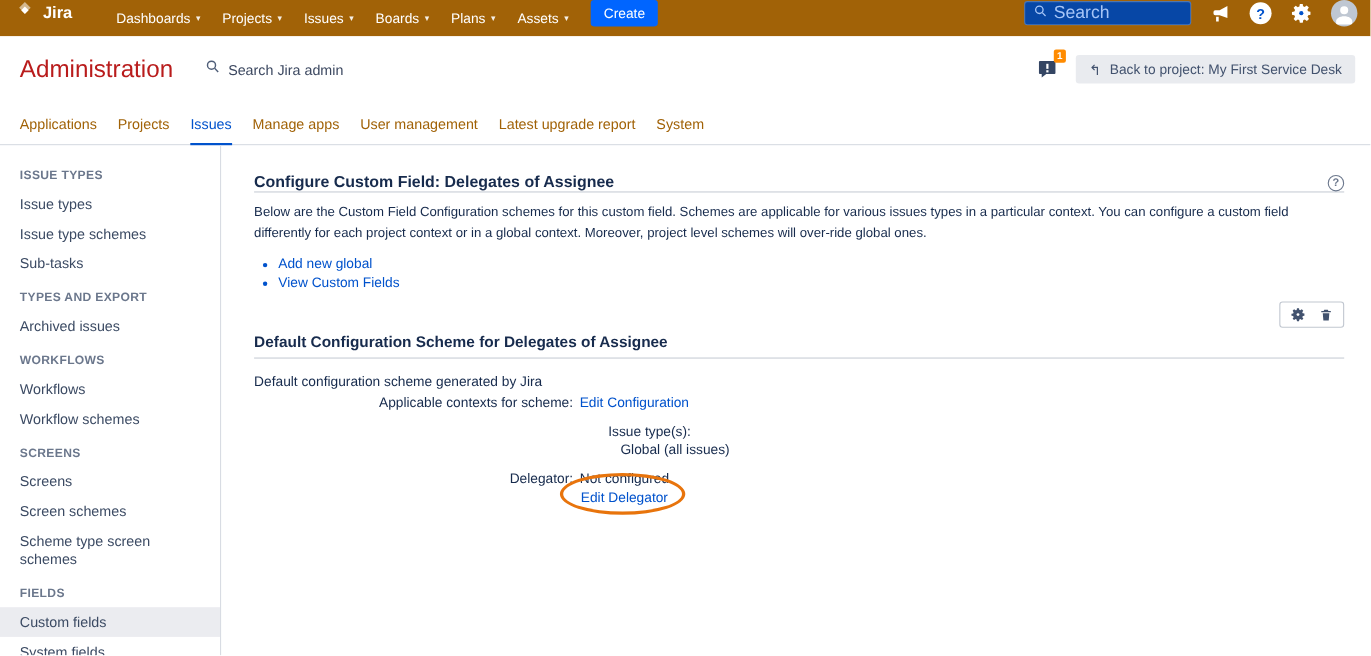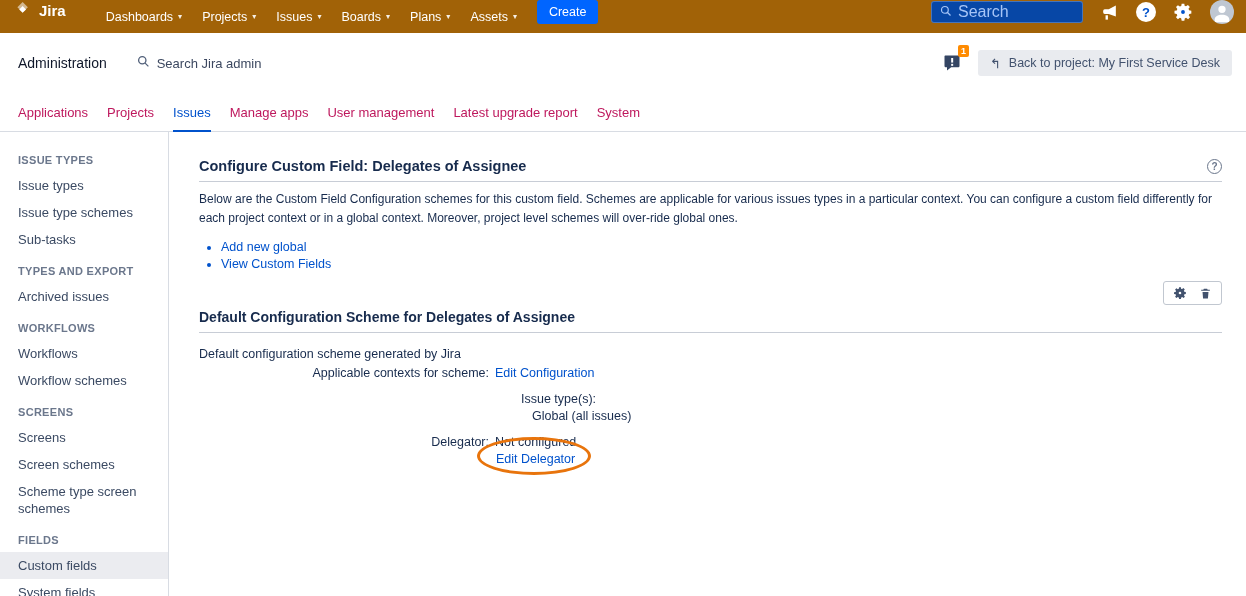--- a/index.html
+++ b/index.html
@@ -29,52 +29,52 @@
     height: 22px; width: 152px; padding: 0 8px;
   }
   .tn-search input { background: transparent; border: none; outline: none; color: #fff; font-size: 16px; width: 100%; font-family: inherit; }
   .tn-search input::placeholder { color: #A6C5F7; }
   .tn-icon { display: flex; align-items: center; justify-content: center; cursor: pointer; }
   .help-disc { width: 20px; height: 20px; border-radius: 50%; background: #fff; color: #0052CC; font-weight: 700; font-size: 13px; display: flex; align-items: center; justify-content: center; }
   .avatar { width: 24px; height: 24px; border-radius: 50%; background: #BFC7D2; display: flex; align-items: flex-end; justify-content: center; overflow: hidden; }
 
   
   .admin-header { height: 60px; display: flex; align-items: center; padding: 0 14px 0 18px; background: #fff; flex-shrink: 0; }
-  .admin-title { font-size: 14px; font-weight: 500; color: #0f172a; margin-right: 30px; }
+  .admin-title { font-size: 22px; font-weight: 500; color: #b91c1c; margin-right: 30px; }
   .admin-search { display: flex; align-items: center; gap: 7px; flex: 1; }
   .admin-search input { border: none; outline: none; font-size: 13px; color: #283a5d; width: 260px; font-family: inherit; }
   .admin-search input::placeholder { color: #3c4860; }
   .hdr-right { display: flex; align-items: center; gap: 16px; }
   .feedback-wrap { position: relative; cursor: pointer; padding-top: 4px; }
   .badge {
     position: absolute; top: -4px; right: -7px; background: #FF8B00; color: #fff;
     font-size: 9px; line-height: 12px; padding: 0 3px; border-radius: 2px; font-weight: 700;
   }
   .back-btn {
     display: flex; align-items: center; gap: 8px; background: #E9EBEF; border: none;
     border-radius: 3px; padding: 6px 12px; font-size: 12.5px; color: #42526E; cursor: pointer;
     font-family: inherit;
   }
   .back-arrow { font-size: 13px; line-height: 1; color: #42526E; }
 
   
   .tabbar { display: flex; gap: 19px; padding: 0 18px; border-bottom: 1px solid #D8DCE3; flex-shrink: 0; }
-  .tab { font-size: 13px; color: #be185d; padding: 12px 0 10px; cursor: pointer; border-bottom: 2px solid transparent; margin-bottom: -1px; white-space: nowrap; }
+  .tab { font-size: 13px; color: #a16207; padding: 12px 0 10px; cursor: pointer; border-bottom: 2px solid transparent; margin-bottom: -1px; white-space: nowrap; }
   .tab.active { color: #0052CC; border-bottom-color: #0052CC; font-weight: 400; }
 
   
   .layout { display: flex; flex: 1; overflow: hidden; }
-  .sidebar { width: 169px; border-right: 1px solid #D8DCE3; padding-top: 10px; overflow: hidden; flex-shrink: 0; }
+  .sidebar { width: 201px; border-right: 1px solid #D8DCE3; padding-top: 10px; overflow: hidden; flex-shrink: 0; }
   .section-title { font-size: 11px; color: #6B778C; font-weight: 700; padding: 12px 18px 6px; letter-spacing: 0.3px; }
   .side-item { font-size: 13px; color: #3b4a63; padding: 5px 18px; line-height: 17px; cursor: pointer; }
   .side-item.selected { background: #EBECF0; }
 
   
   .main { flex: 1; padding: 26px 24px 0 30px; position: relative; overflow: hidden; }
-  .content-header { display: flex; align-items: center; border-bottom: 1px solid #C8CDD6; padding-bottom: 7px; }
+  .content-header { display: flex; align-items: center; border-bottom: 1px solid #C8CDD6; padding-bottom: 0; }
   .page-title { font-size: 14.5px; font-weight: 700; color: #172B4D; flex: 1; }
   .help-circ {
     width: 15px; height: 15px; border-radius: 50%; border: 1.5px solid #6B778C; color: #6B778C;
     font-size: 10px; font-weight: 700; display: flex; align-items: center; justify-content: center; cursor: pointer;
   }
   .description { font-size: 12px; line-height: 1.6; color: #172B4D; margin-top: 8px; }
   ul.ctx-links { margin: 12px 0 0 22px; }
   ul.ctx-links li { font-size: 12.5px; color: #0052CC; margin-bottom: 3px; line-height: 14px; }
   a.lnk { color: #0052CC; text-decoration: none; cursor: pointer; }
 

